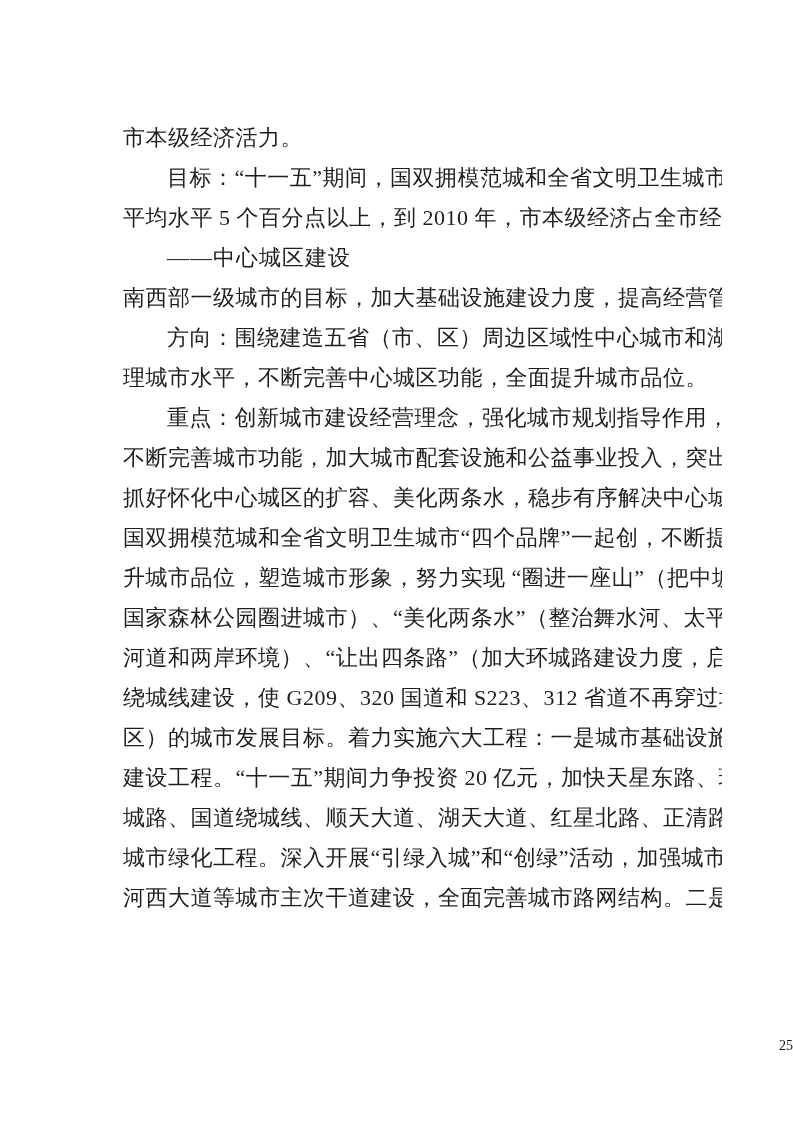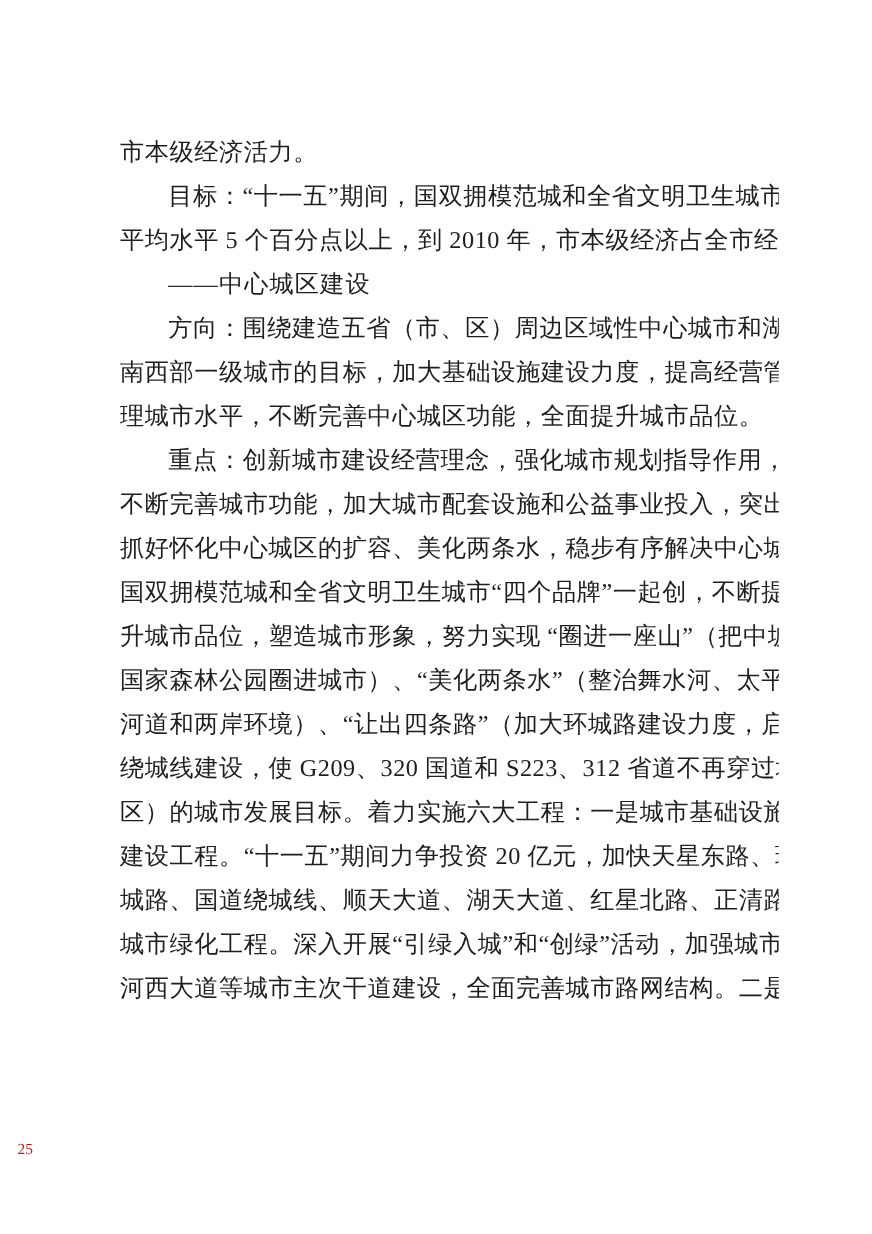--- a/index.html
+++ b/index.html
@@ -11,21 +11,21 @@
     position: relative;
     width: 793px;
     height: 1122px;
     background: #ffffff;
     overflow: hidden;
     font-family: "Liberation Serif", "DejaVu Serif", serif;
     color: #1e1e1e;
   }
   .doc-body {
     position: absolute;
-    left: 109px;
+    left: 123px;
     top: 118px;
     width: 599px;
   }
   .paragraph {
     margin: 0;
     padding: 0;
   }
   .line {
     height: 40px;
     line-height: 40px;
@@ -45,44 +45,44 @@
   .paragraph.heading .line {
     font-weight: normal;
     letter-spacing: 1px;
   }
   .footer {
     position: absolute;
     left: 16px;
     right: 0;
     top: 1036px;
     height: 20px;
-    text-align: left;
+    text-align: right;
     font-size: 14px;
     line-height: 20px;
-    color: #b91c1c;
+    color: #0f172a;
   }
 </style>
 </head>
 <body>
 
 <div class="page">
   <div class="doc-body">
       <div class="paragraph body">
         <div class="line">市本级经济活力。</div>
       </div>
       <div class="paragraph body">
         <div class="line indent fill">目标：“十一五”期间，国双拥模范城和全省文明卫生城市</div>
         <div class="line fill">平均水平 5 个百分点以上，到 2010 年，市本级经济占全市经济</div>
       </div>
       <div class="paragraph heading">
         <div class="line indent">——中心城区建设</div>
       </div>
       <div class="paragraph body">
+        <div class="line fill">南西部一级城市的目标，加大基础设施建设力度，提高经营管</div>
         <div class="line indent fill">方向：围绕建造五省（市、区）周边区域性中心城市和湖</div>
-        <div class="line fill">南西部一级城市的目标，加大基础设施建设力度，提高经营管</div>
         <div class="line">理城市水平，不断完善中心城区功能，全面提升城市品位。</div>
       </div>
       <div class="paragraph body">
         <div class="line indent fill">重点：创新城市建设经营理念，强化城市规划指导作用，</div>
         <div class="line fill">不断完善城市功能，加大城市配套设施和公益事业投入，突出</div>
         <div class="line fill">抓好怀化中心城区的扩容、美化两条水，稳步有序解决中心城</div>
         <div class="line fill">国双拥模范城和全省文明卫生城市“四个品牌”一起创，不断提</div>
         <div class="line fill">升城市品位，塑造城市形象，努力实现 “圈进一座山”（把中坡</div>
         <div class="line fill">国家森林公园圈进城市）、“美化两条水”（整治舞水河、太平溪</div>
         <div class="line fill">河道和两岸环境）、“让出四条路”（加大环城路建设力度，启动</div>

